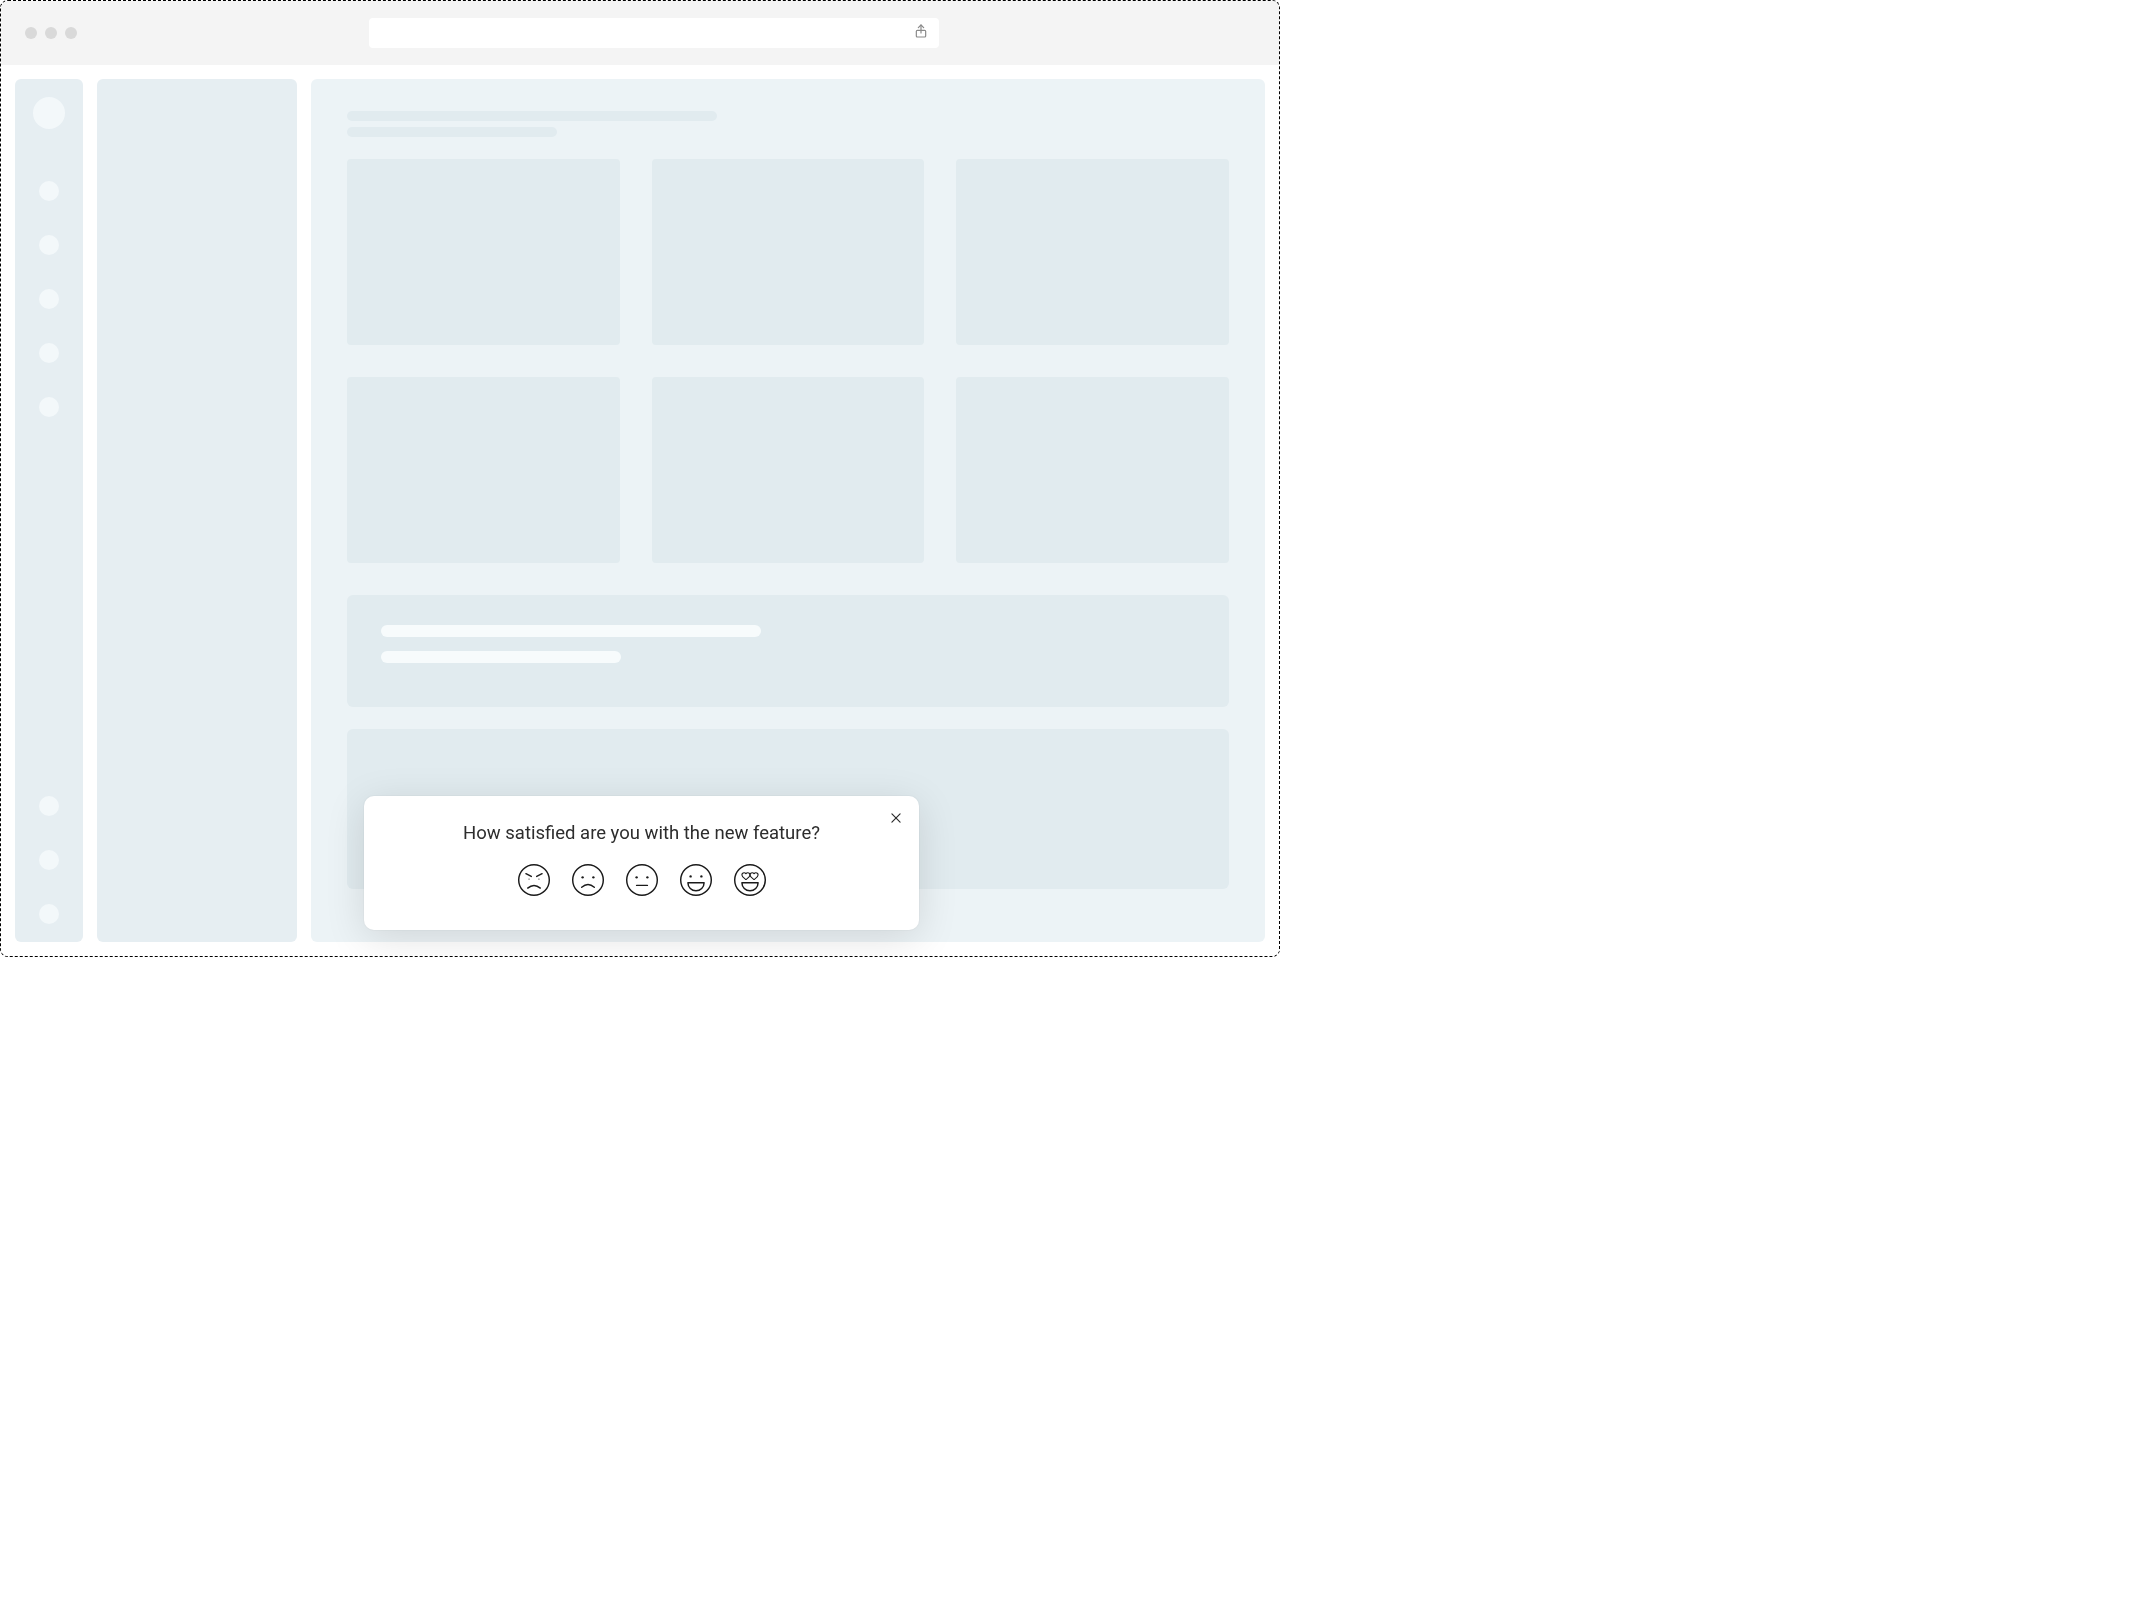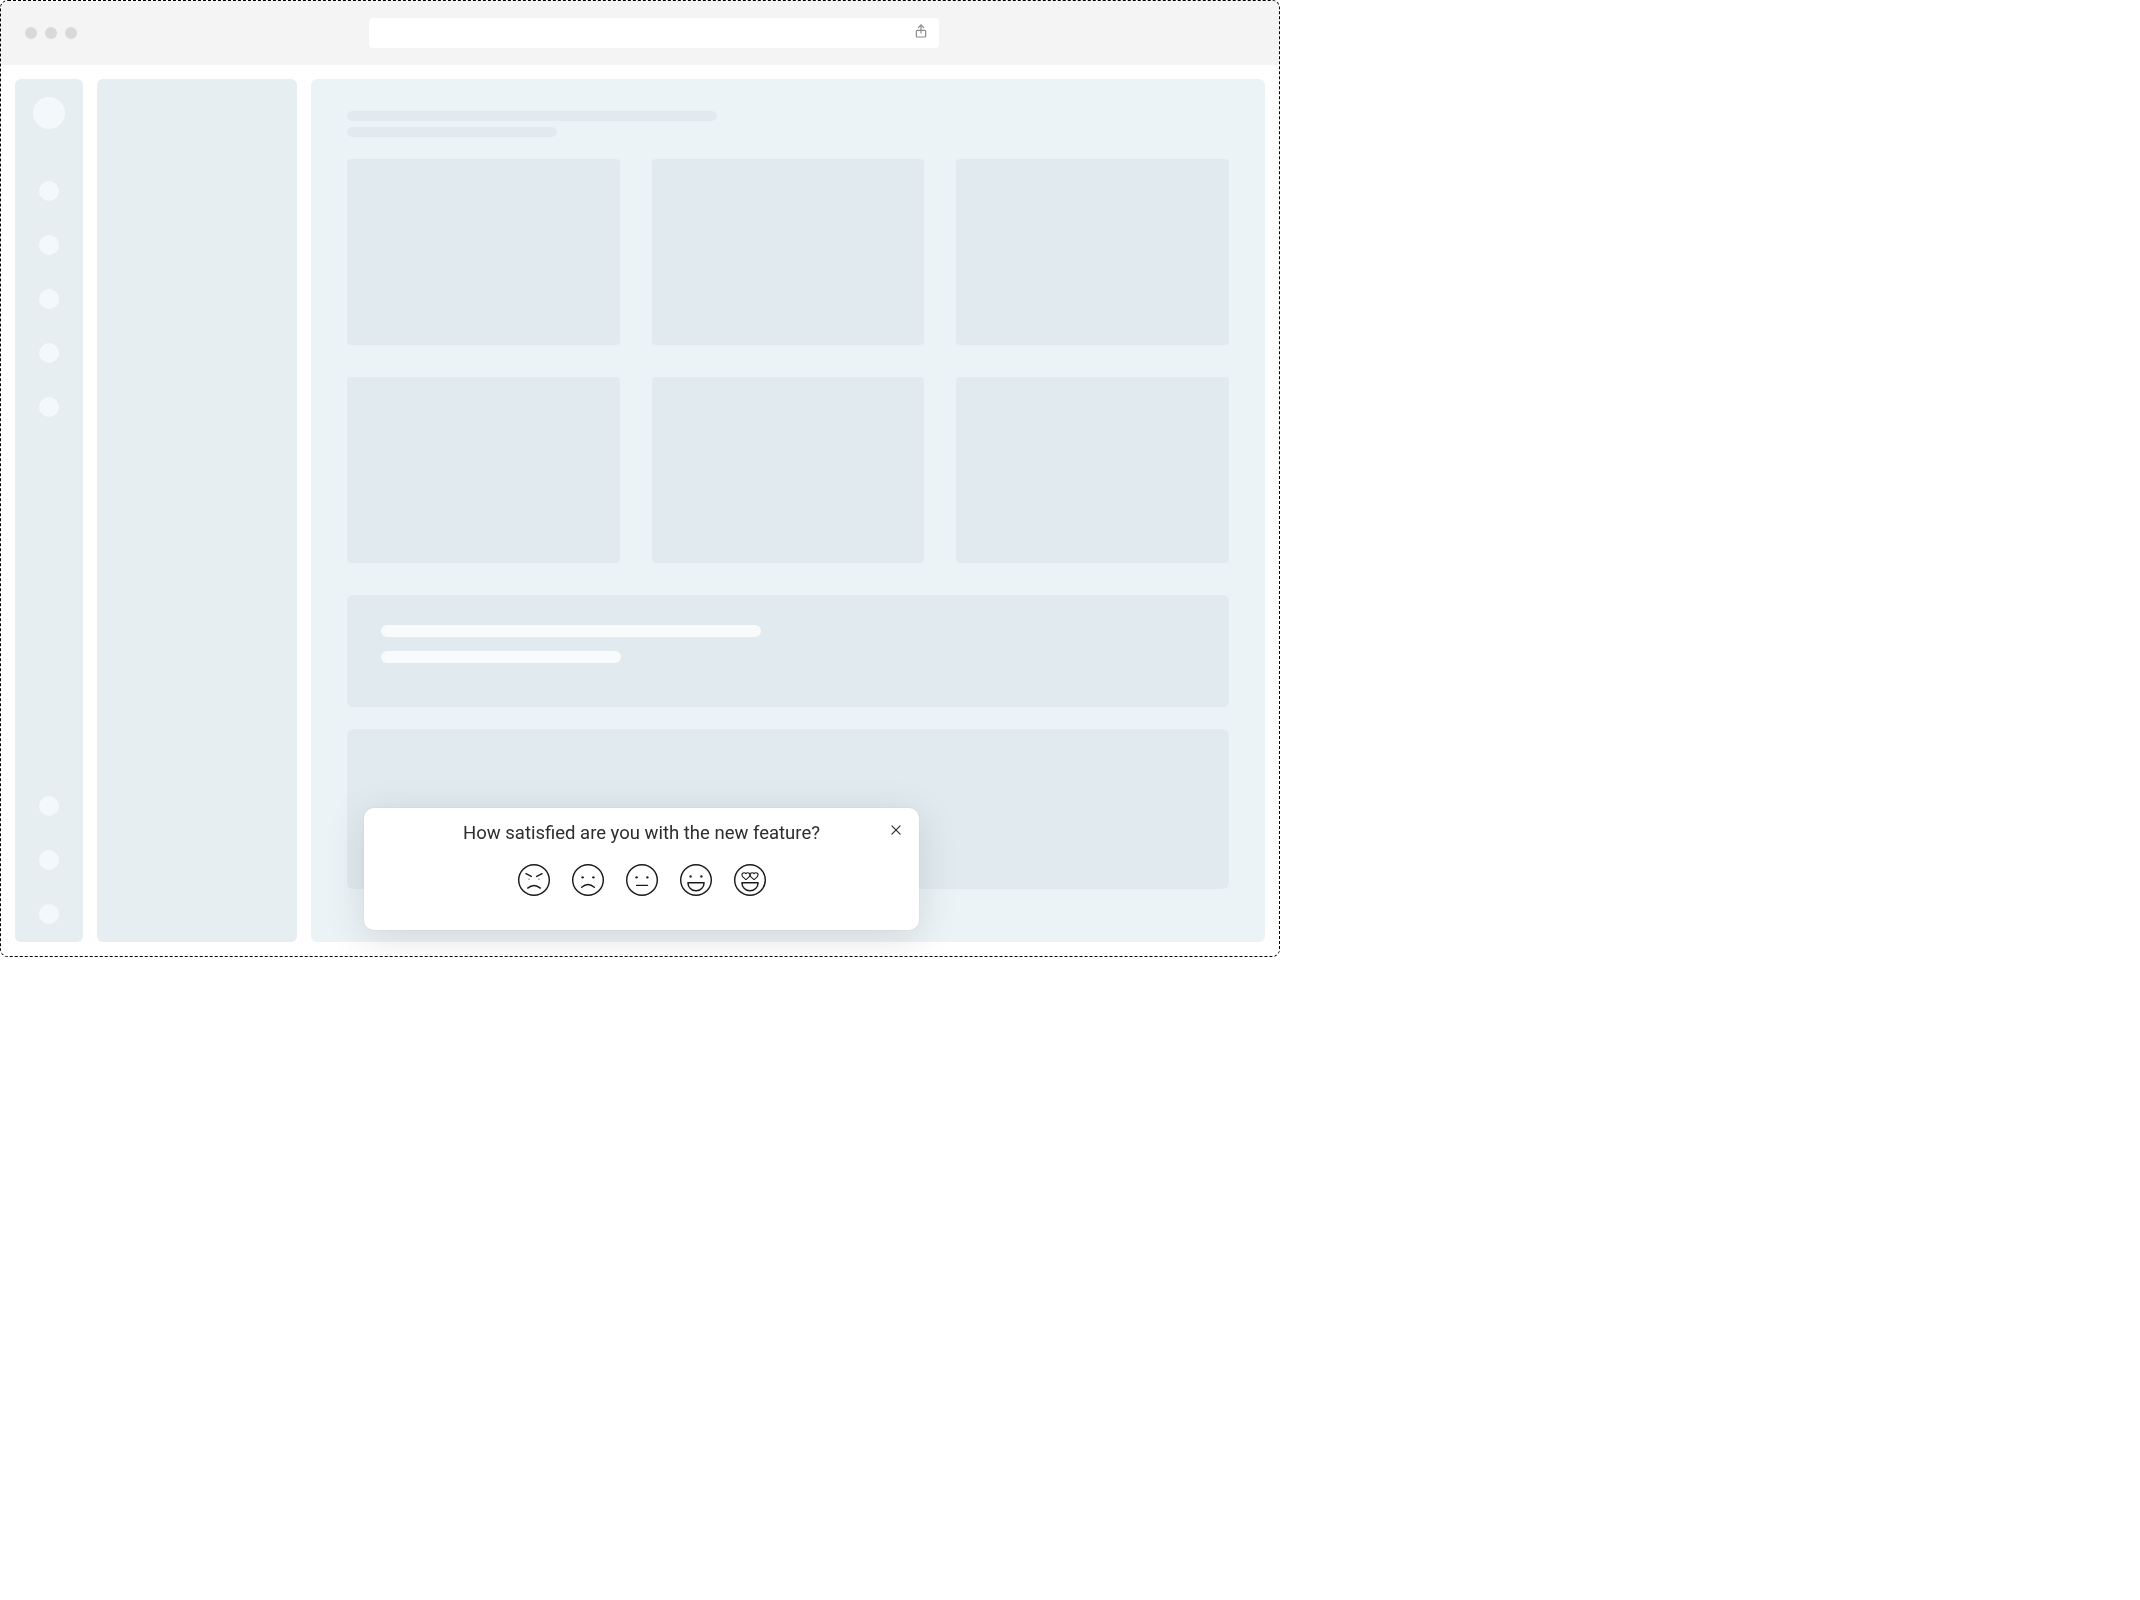--- a/index.html
+++ b/index.html
@@ -147,21 +147,21 @@
 
   
   .survey {
     position: absolute;
     left: 363px;
     bottom: 26px;
     width: 555px;
     background: #fff;
     border-radius: 10px;
     box-shadow: 0 8px 40px rgba(0,0,0,0.12), 0 0 0 1px rgba(0,0,0,0.02);
-    padding: 14px 26px 30px;
+    padding: 26px 26px 30px;
     display: flex;
     flex-direction: column;
     align-items: center;
     gap: 18px;
   }
   .survey .close-btn {
     position: absolute;
     top: 12px;
     right: 12px;
     width: 22px;

